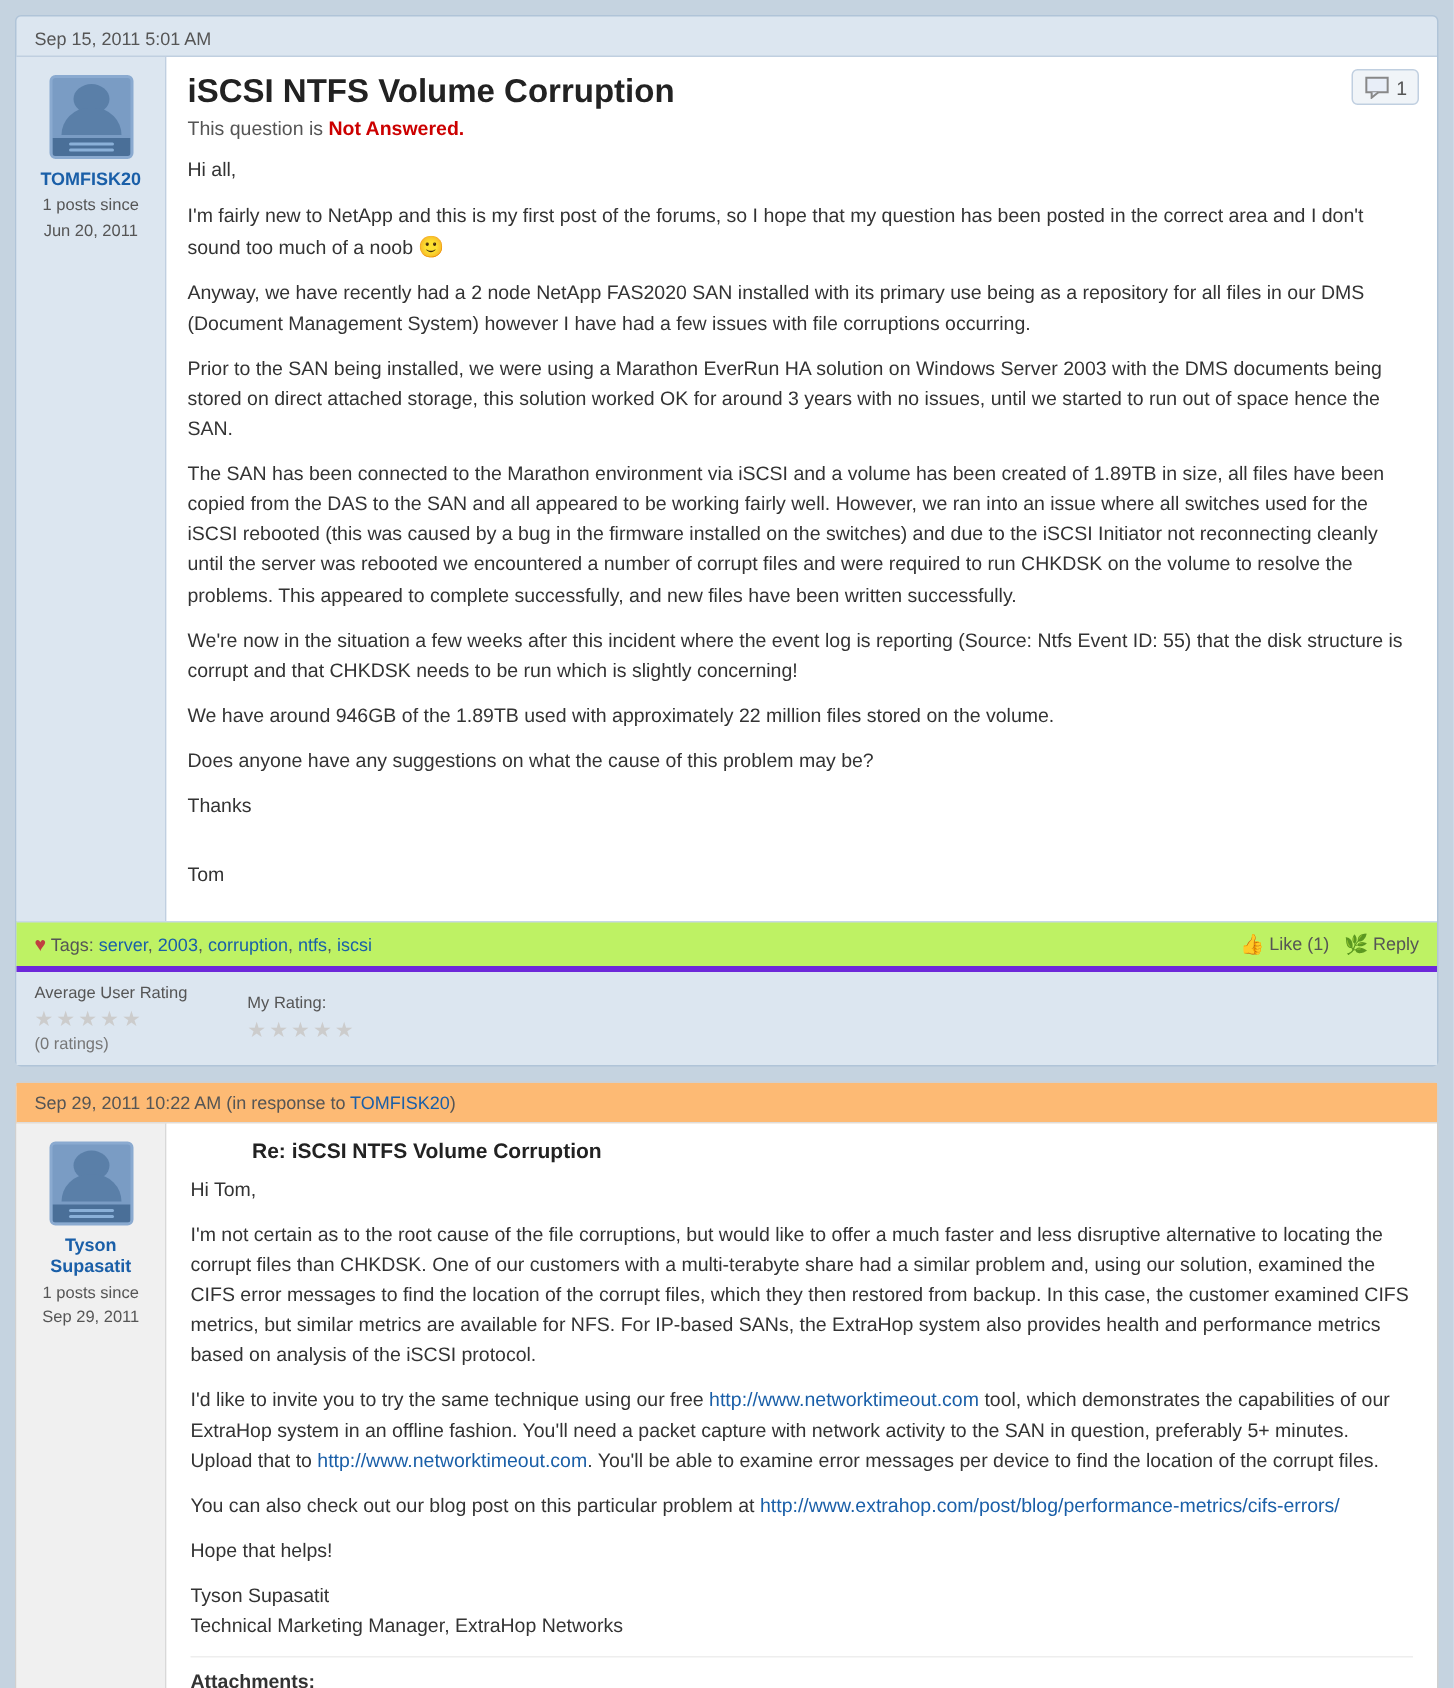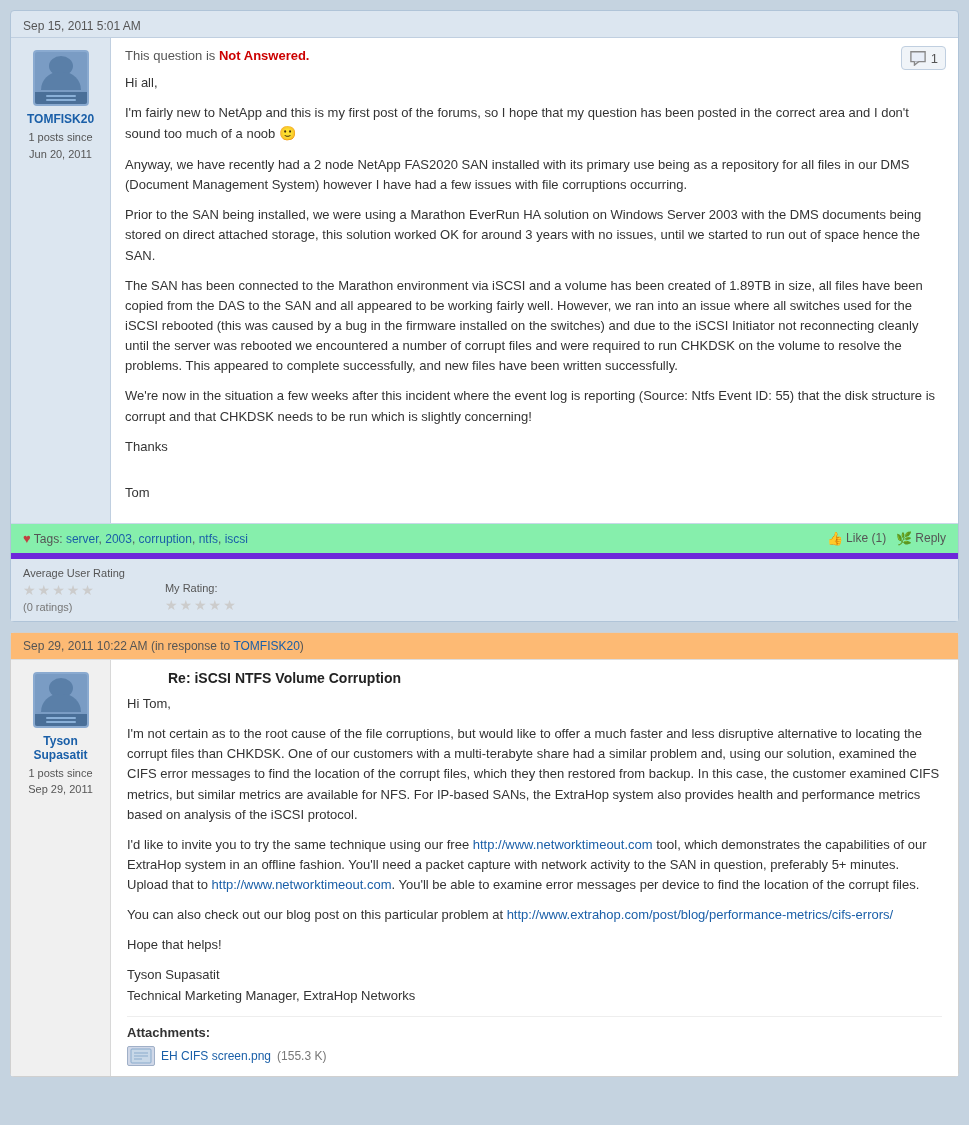--- a/index.html
+++ b/index.html
@@ -185,21 +185,21 @@
       height: 16px;
     }
 
     
     .post-footer {
       border-top: 1px solid #c8d8e8;
       padding: 7px 12px;
       display: flex;
       justify-content: space-between;
       align-items: center;
-      background: #86efac;
+      background: #bef264;
     }
 
     .tags-area {
       font-size: 12px;
       color: #555;
     }
 
     .tags-area a {
       color: #1a5fa8;
       text-decoration: none;
@@ -221,25 +221,25 @@
       cursor: pointer;
     }
 
     .heart-icon { color: #c04040; font-size: 13px; }
     .thumb-icon { color: #555; font-size: 13px; }
     .reply-action-icon { color: #4a8a20; font-size: 13px; }
 
     
     .ratings-row {
       background: #dce6f0;
-      border-top: 6px solid #6d28d9;
+      border-top: 4px solid #6d28d9;
       padding: 8px 12px;
       display: flex;
       gap: 40px;
-      align-items: flex-end;
+      align-items: center;
     }
 
     .rating-section {
       display: flex;
       flex-direction: column;
       gap: 3px;
     }
 
     .rating-label {
       font-size: 11px;
@@ -392,32 +392,35 @@
       <div class="post-content">
 
         <div class="reply-badge">
           <svg class="reply-icon-svg" viewBox="0 0 20 18" fill="none" xmlns="http://www.w3.org/2000/svg">
             <path d="M2 2h16v11H2z" stroke="#888" stroke-width="1.5" fill="#e8eef8"></path>
             <path d="M6 13v4l5-4" stroke="#888" stroke-width="1.5" fill="#e8eef8"></path>
           </svg>
           <span>1</span>
         </div>
 
+        <div class="post-title">iSCSI NTFS Volume Corruption</div>
         <div class="post-status">
           <span>This question is</span>
           <strong>Not Answered.</strong>
         </div>
 
         <div class="post-text">
           <p>Hi all,</p>
           <p>I'm fairly new to NetApp and this is my first post of the forums, so I hope that my question has been posted in the correct area and I don't sound too much of a noob <span class="emoji">🙂</span></p>
           <p>Anyway, we have recently had a 2 node NetApp FAS2020 SAN installed with its primary use being as a repository for all files in our DMS (Document Management System) however I have had a few issues with file corruptions occurring.</p>
           <p>Prior to the SAN being installed, we were using a Marathon EverRun HA solution on Windows Server 2003 with the DMS documents being stored on direct attached storage, this solution worked OK for around 3 years with no issues, until we started to run out of space hence the SAN.</p>
           <p>The SAN has been connected to the Marathon environment via iSCSI and a volume has been created of 1.89TB in size, all files have been copied from the DAS to the SAN and all appeared to be working fairly well.  However, we ran into an issue where all switches used for the iSCSI rebooted (this was caused by a bug in the firmware installed on the switches) and due to the iSCSI Initiator not reconnecting cleanly until the server was rebooted we encountered a number of corrupt files and were required to run CHKDSK on the volume to resolve the problems.  This appeared to complete successfully, and new files have been written successfully.</p>
           <p>We're now in the situation a few weeks after this incident where the event log is reporting (Source: Ntfs  Event ID: 55) that the disk structure is corrupt and that CHKDSK needs to be run which is slightly concerning!</p>
+          <p>We have around 946GB of the 1.89TB used with approximately 22 million files stored on the volume.</p>
+          <p>Does anyone have any suggestions on what the cause of this problem may be?</p>
           <p>Thanks</p>
           <p>Tom</p>
         </div>
       </div>
     </div>
 
     <div class="post-footer">
       <div class="tags-area">
         <span class="heart-icon">♥</span>
         <span>Tags:</span>

